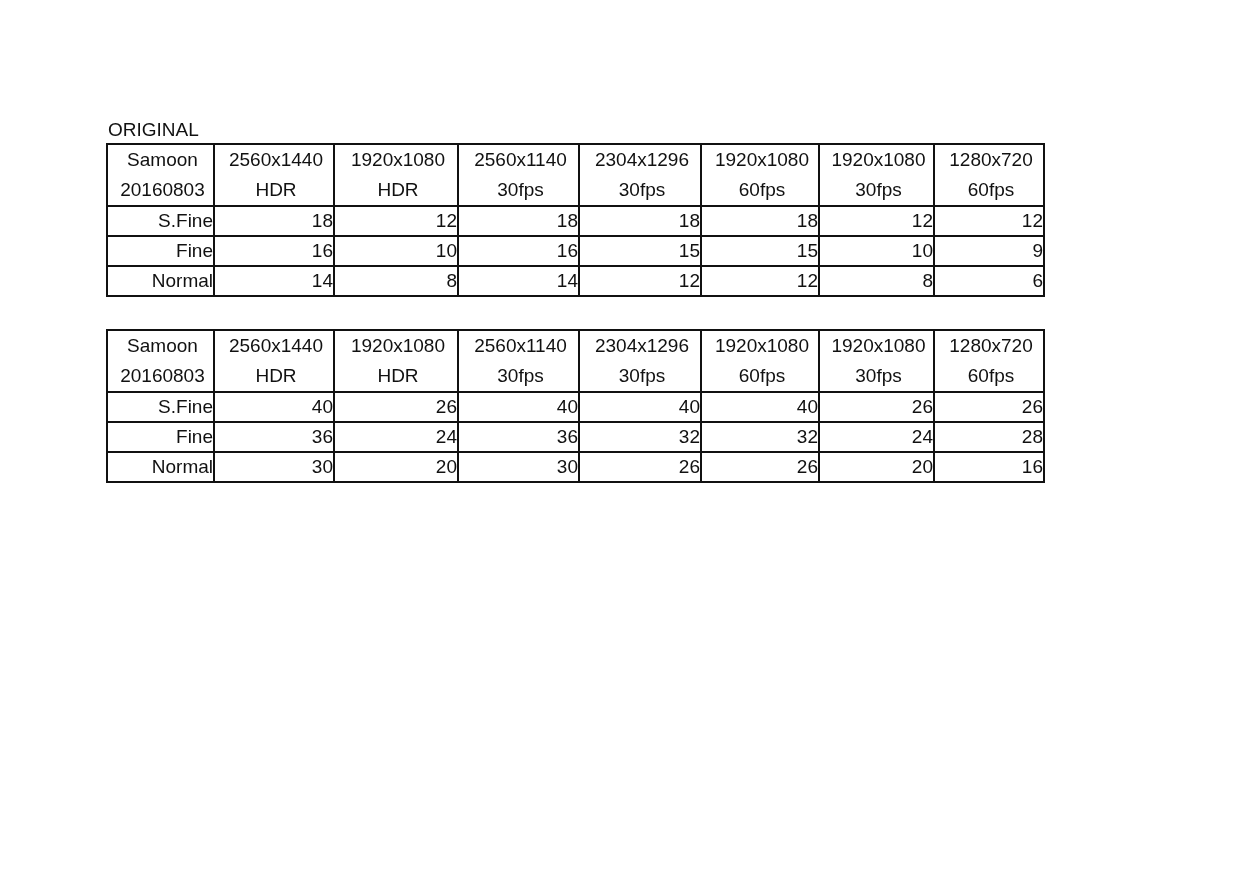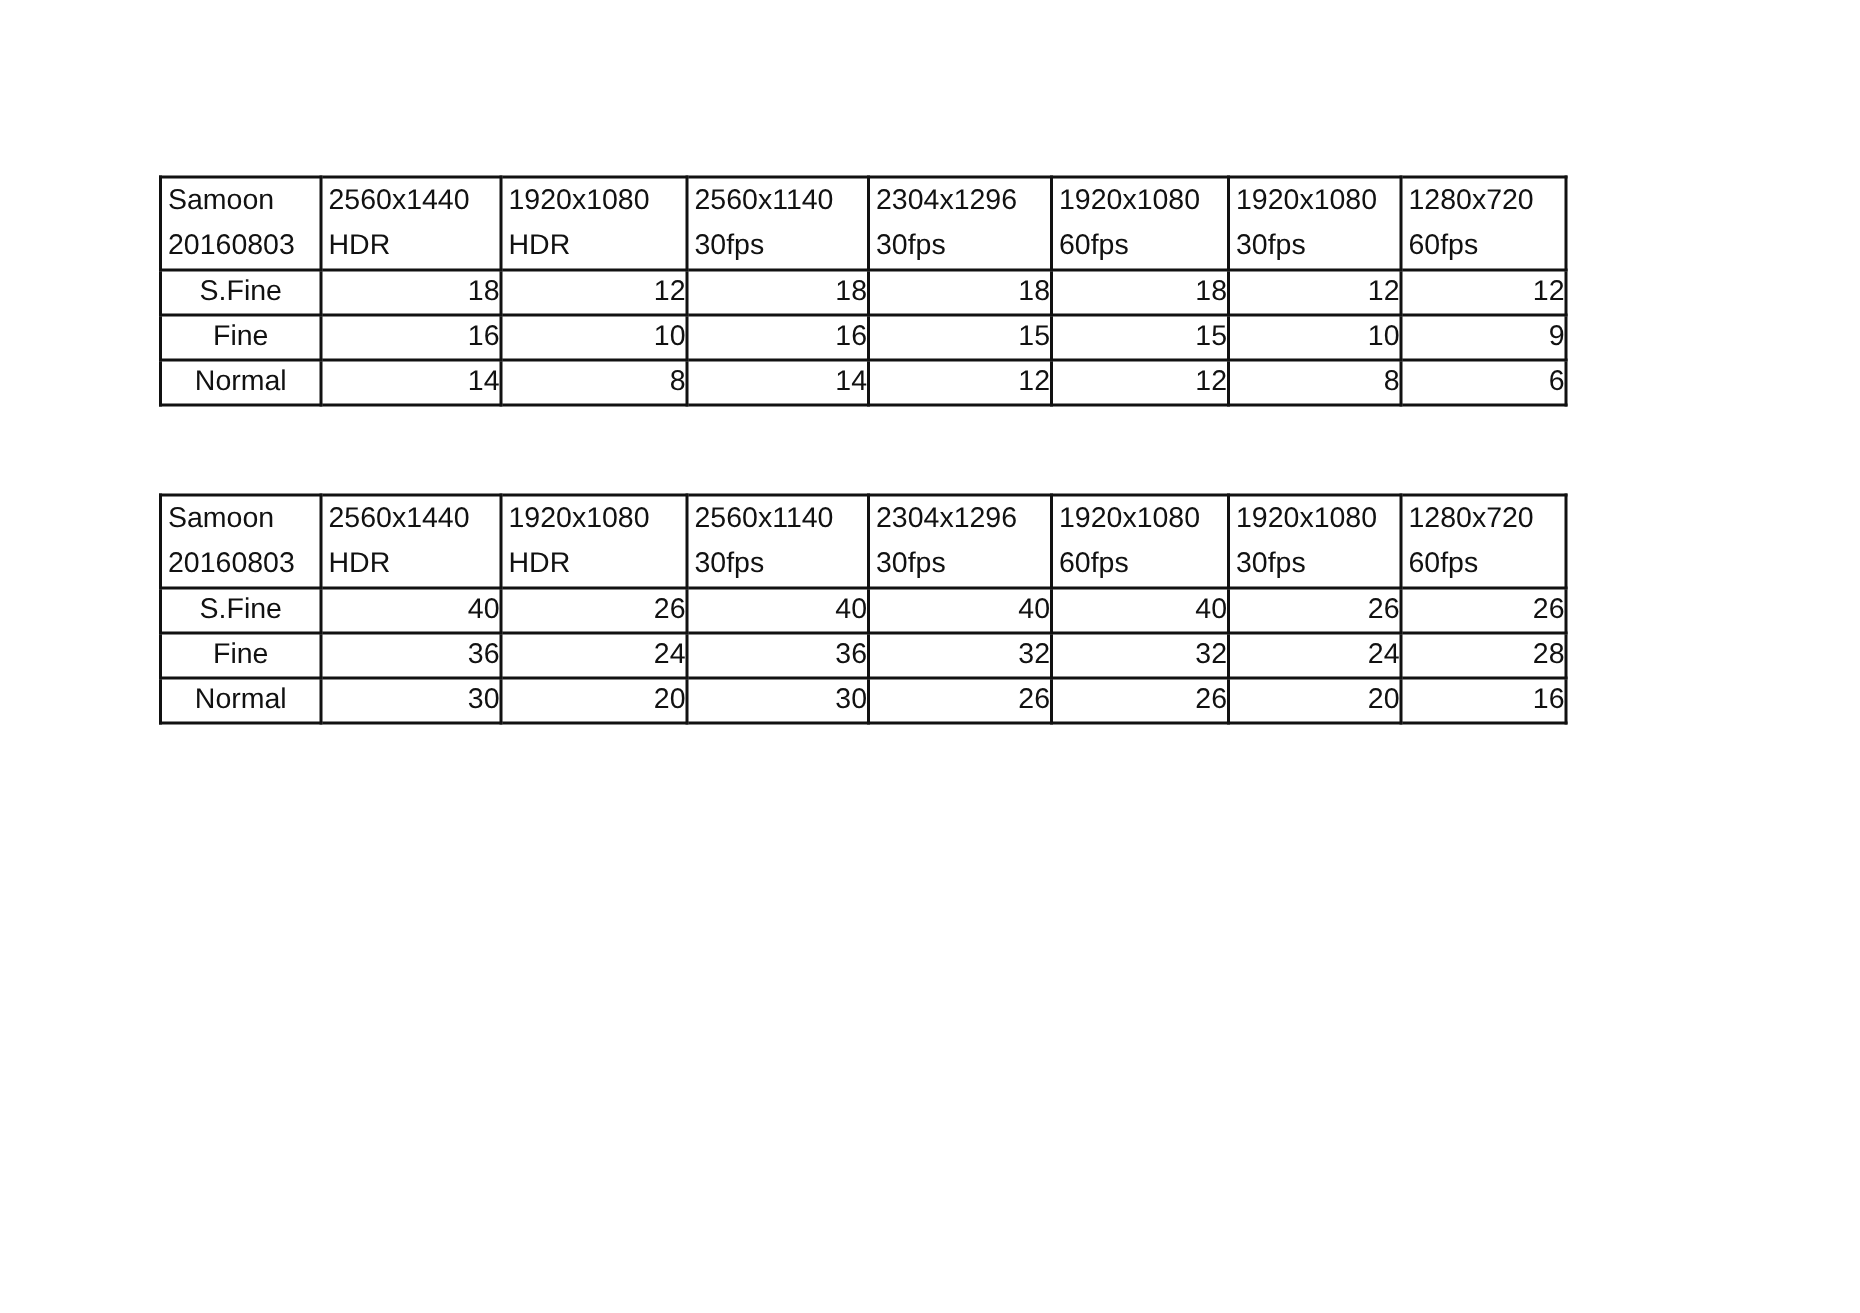--- a/index.html
+++ b/index.html
@@ -35,44 +35,46 @@
   table.grid td {
     border: 2px solid #111111;
     font-size: 19px;
     padding: 0;
     overflow: hidden;
     white-space: nowrap;
   }
   td.hcell {
     height: 60px;
     vertical-align: top;
+    text-align: center;
   }
   td.hcell div {
     line-height: 30px;
     padding-left: 4px;
   }
   td.lcell {
     height: 28px;
-    text-align: center;
+    text-align: right;
     padding-left: 4px;
     vertical-align: middle;
   }
   td.ncell {
     height: 28px;
     text-align: right;
     padding-right: 4px;
     vertical-align: middle;
   }
 </style>
 </head>
 <body>
 
 <div class="page">
 
   <div class="section section-original">
+    <div class="table-title">ORIGINAL</div>
     <table class="grid">
       <colgroup>
         <col style="width:107px">
           <col style="width:120px">
           <col style="width:124px">
           <col style="width:121px">
         <col style="width:122px">
           <col style="width:118px">
           <col style="width:115px">
           <col style="width:110px">

